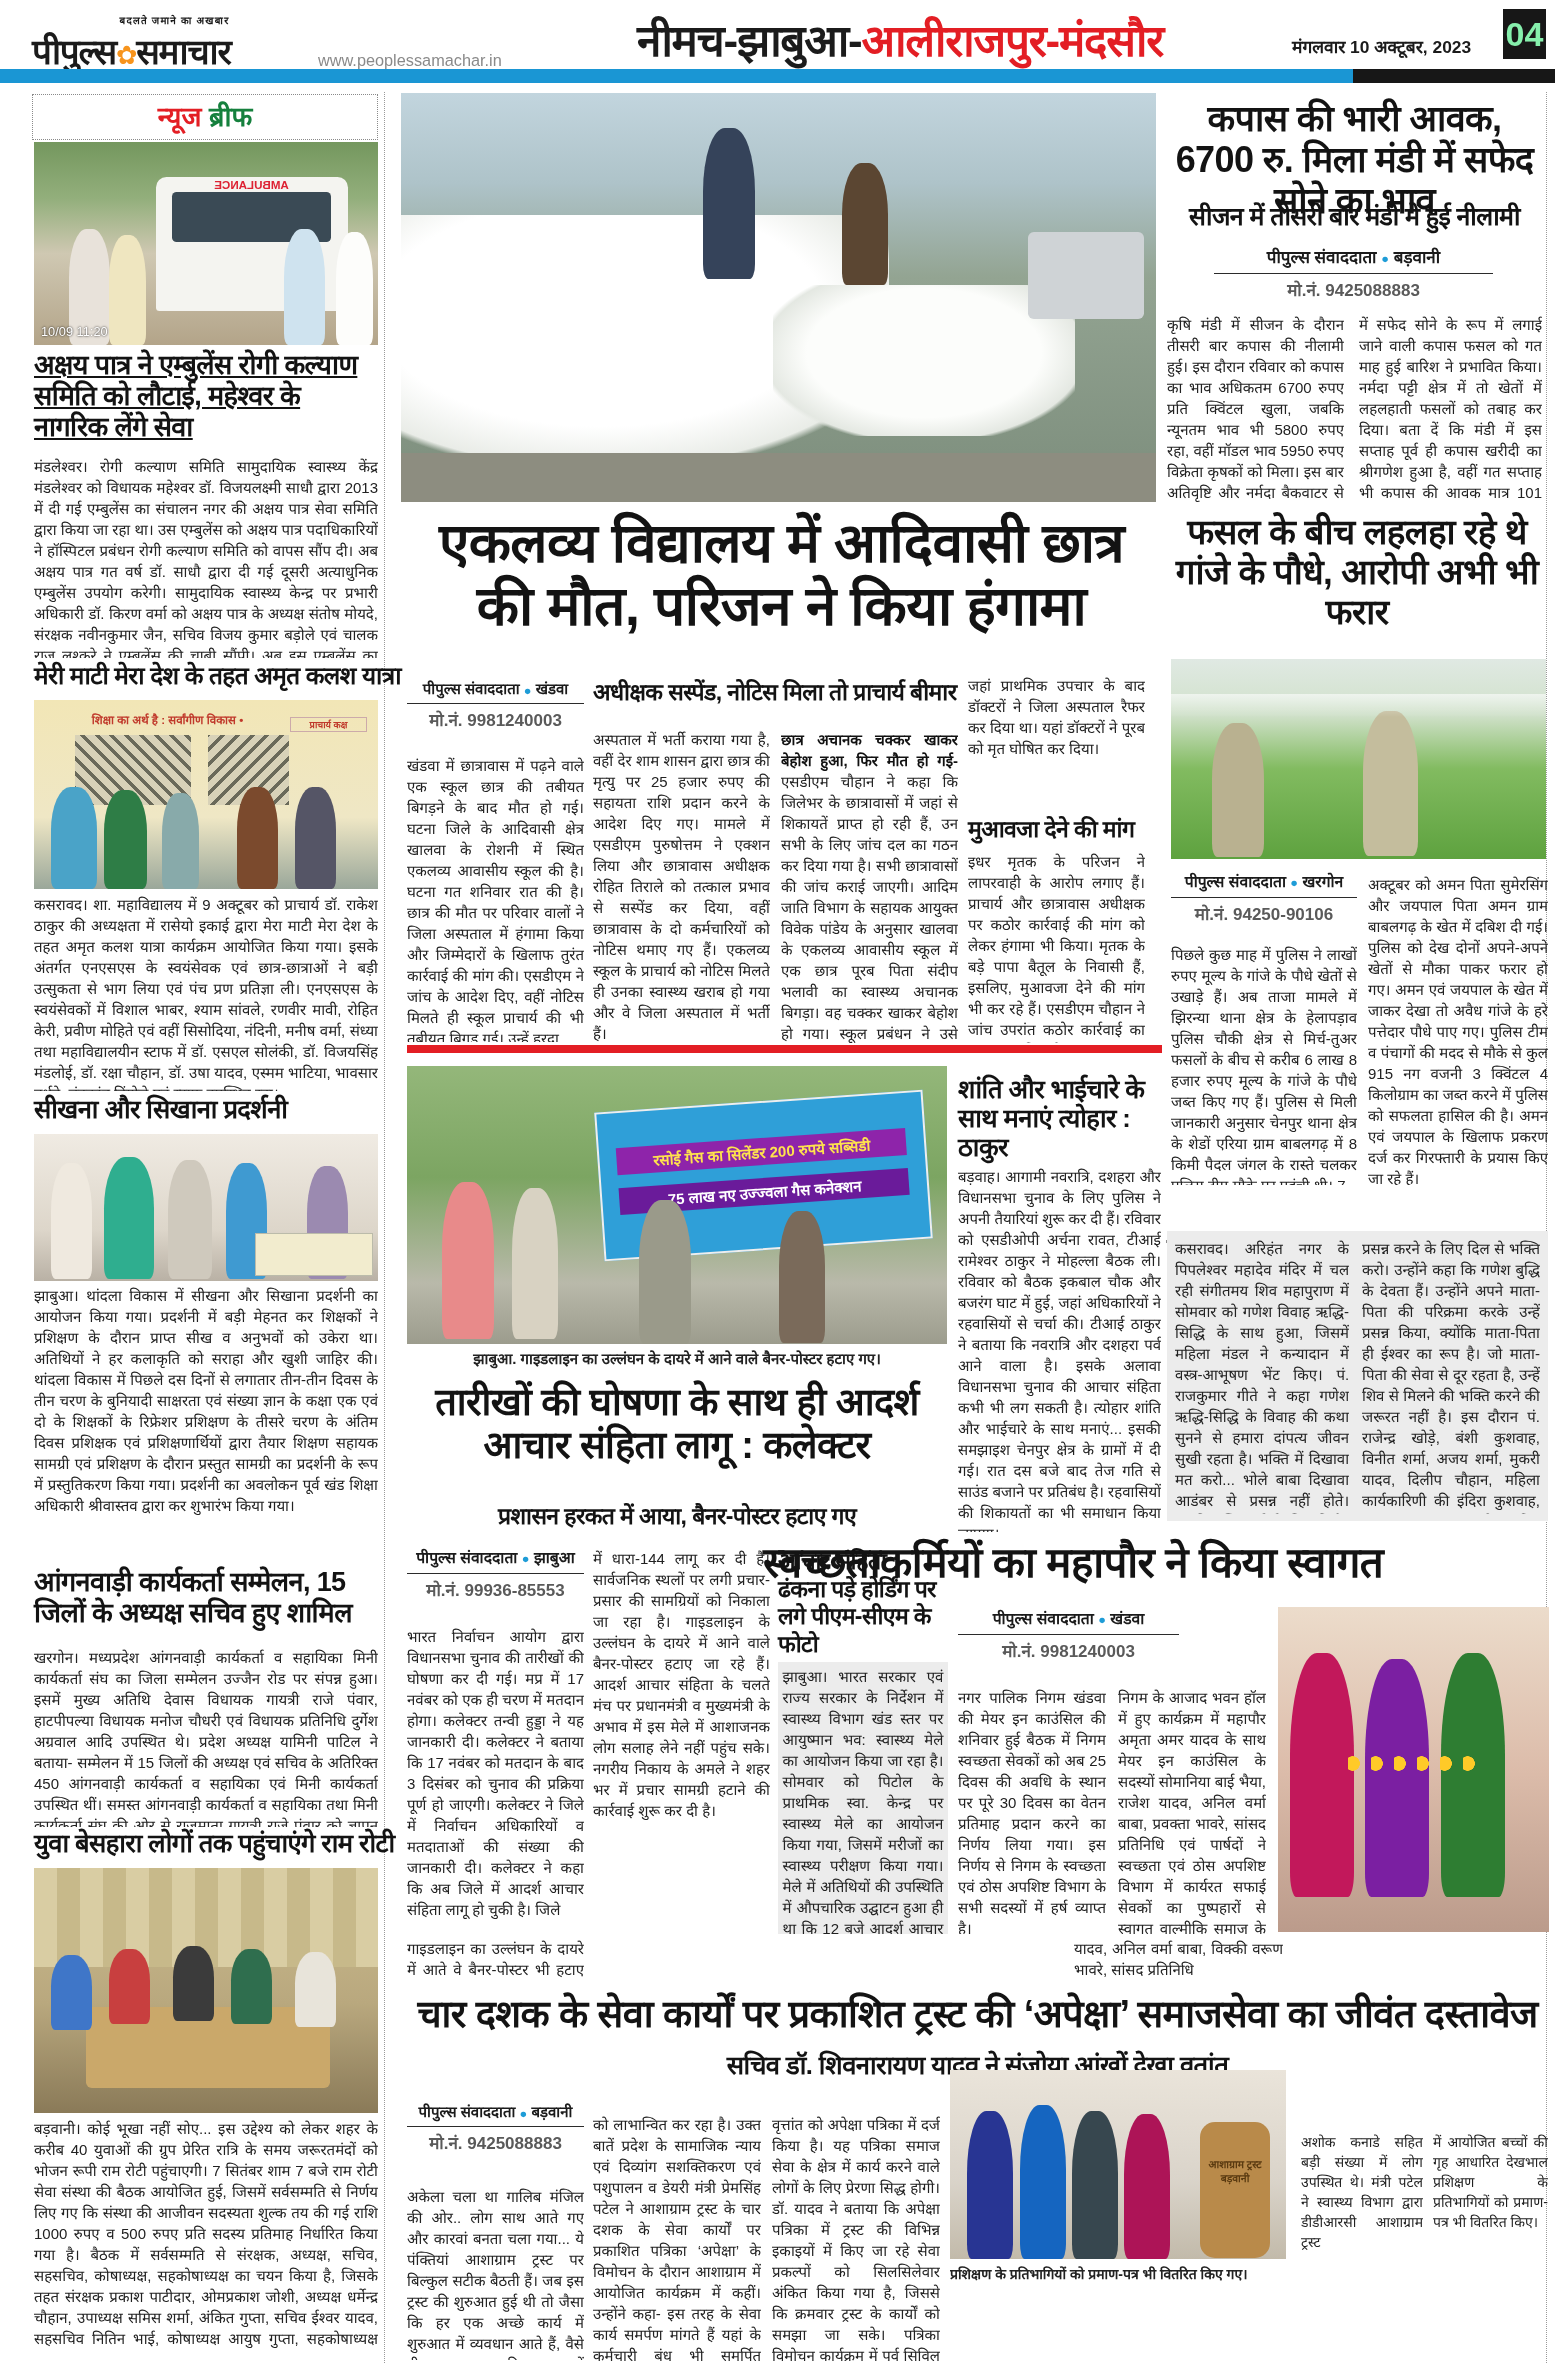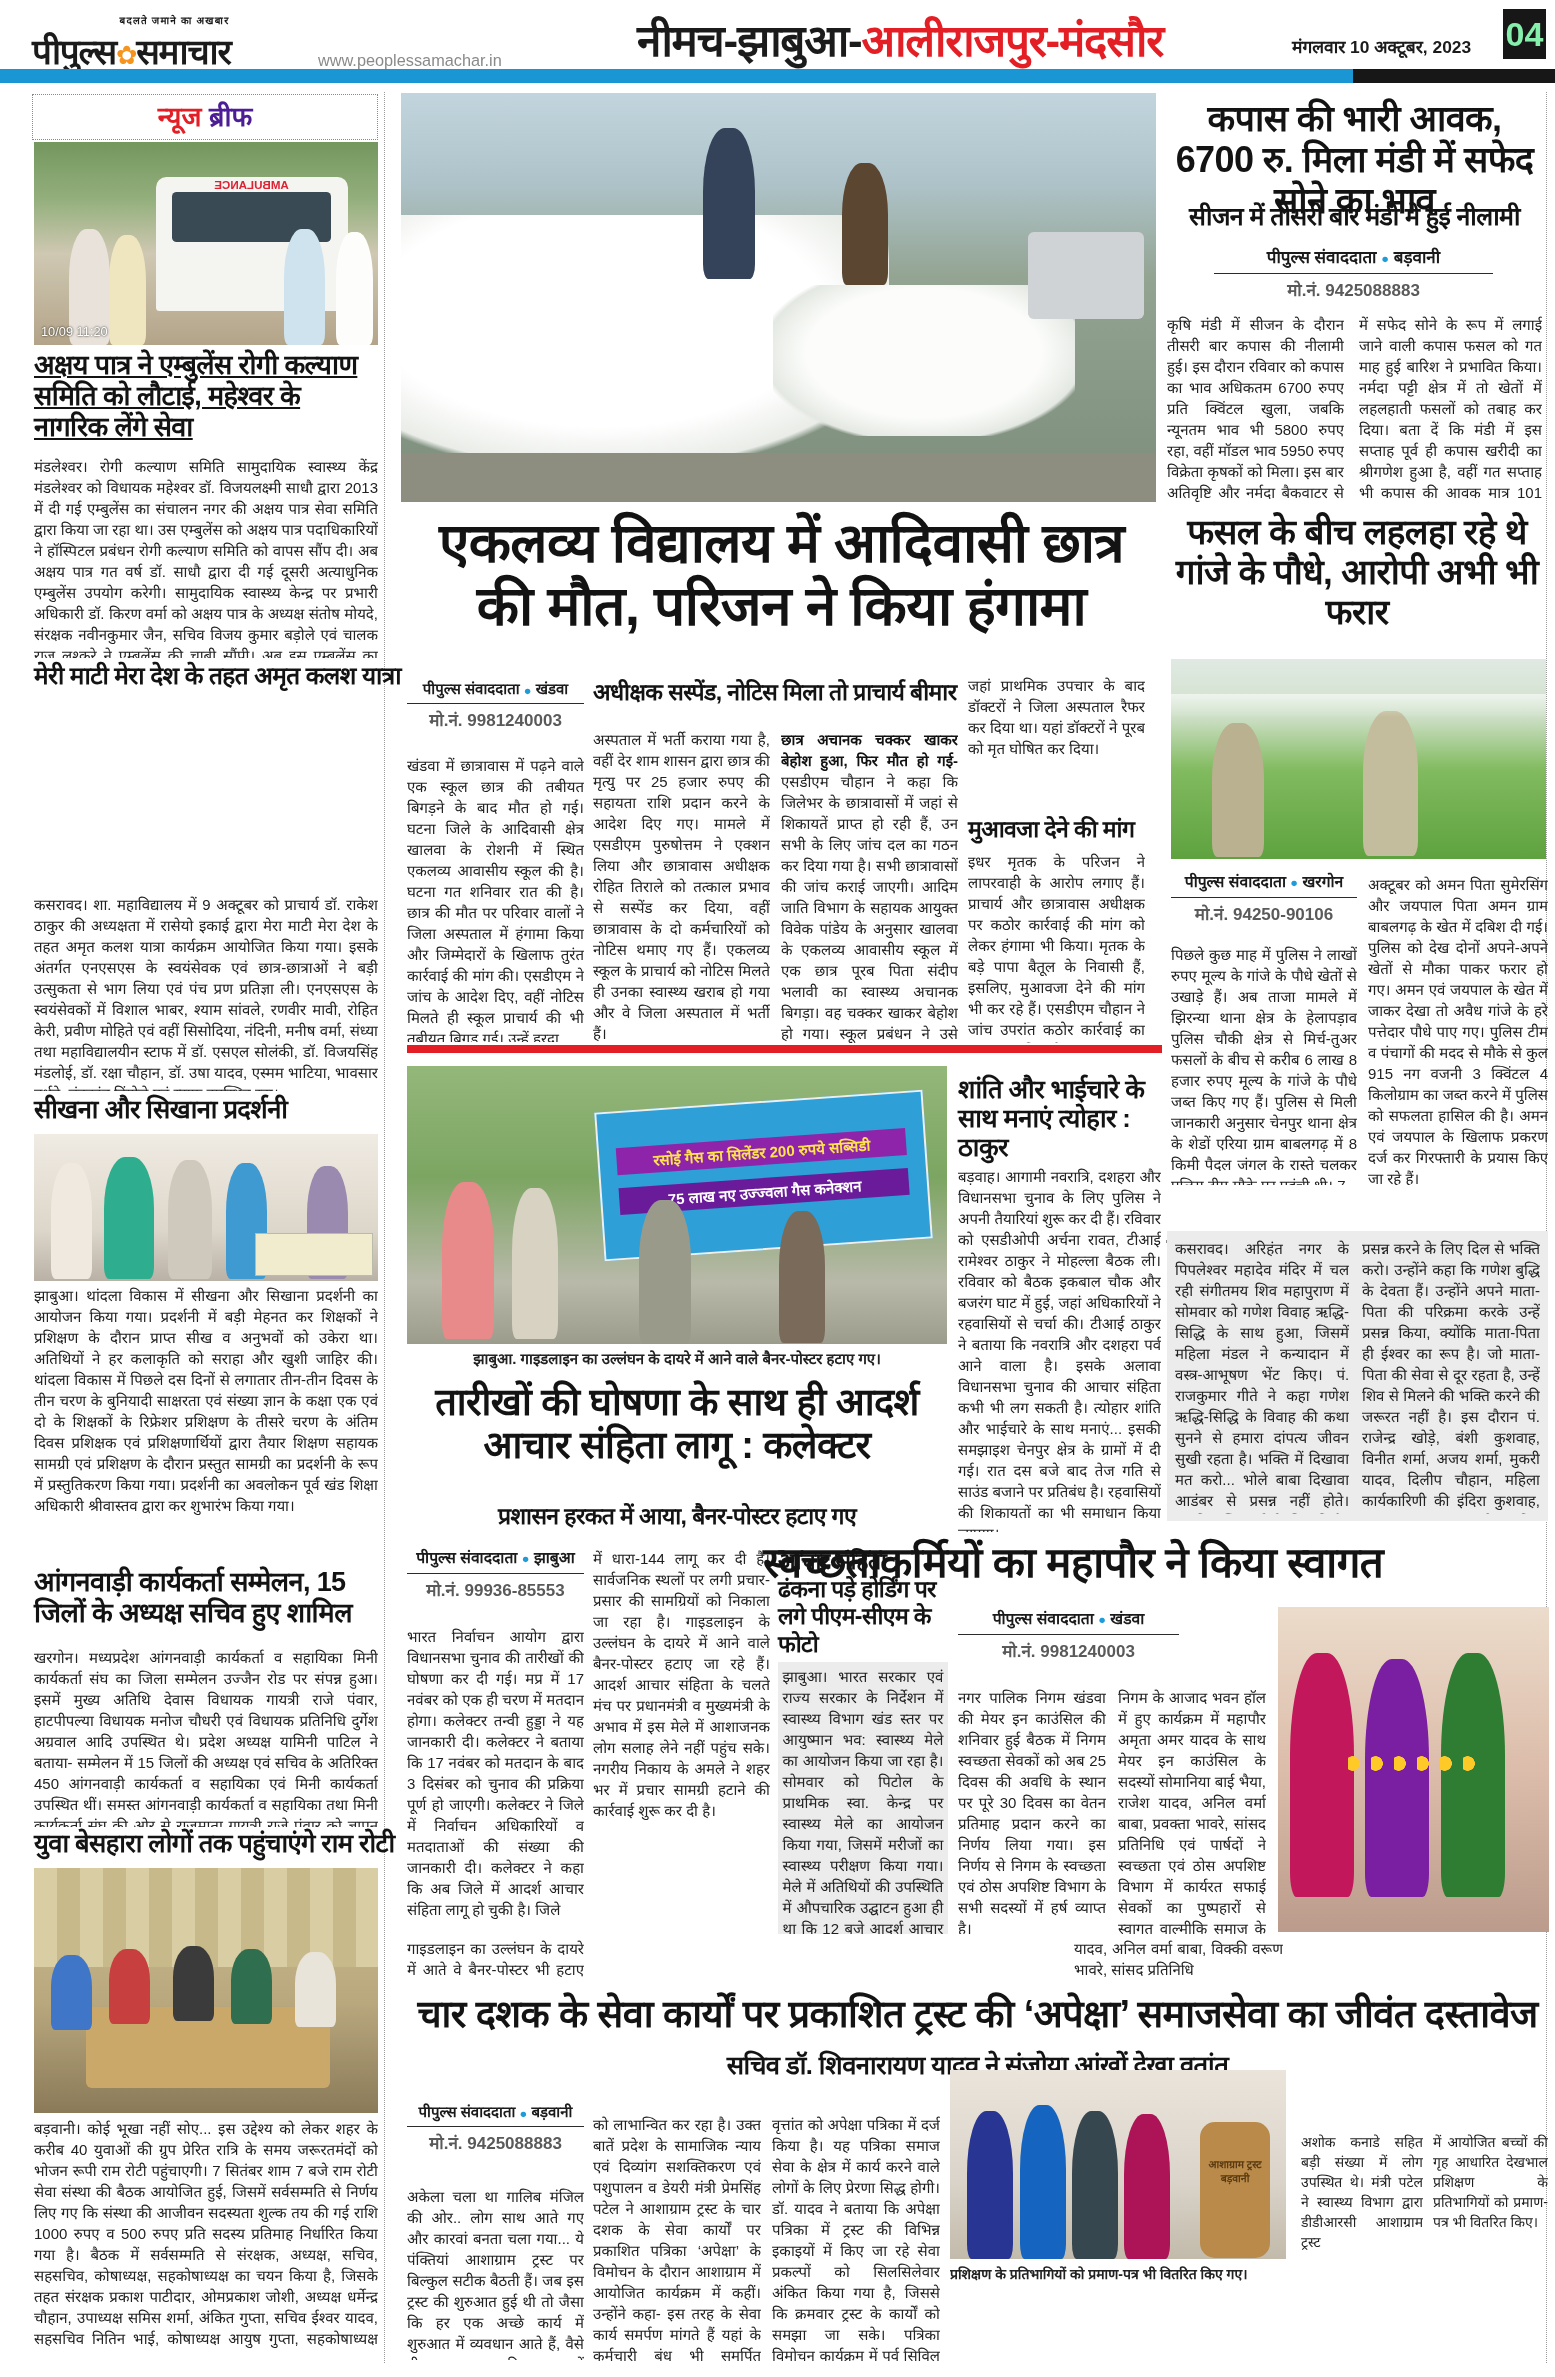--- a/index.html
+++ b/index.html
@@ -52,41 +52,52 @@
 
   <div class="abs" style="left:0;top:69px;width:1555px;height:14px;background:#1a96d4;"></div>
   <div class="abs" style="left:1353px;top:69px;width:202px;height:14px;background:#171717;"></div>
 
   <div class="dotv" style="left:384px;top:92px;height:2271px;"></div>
   <div class="dotv" style="left:1546px;top:92px;height:2271px;"></div>
 
   <div class="abs center" style="left:32px;top:94px;width:344px;height:44px;border:1.7px dotted #8a8a8a;">
     <div style="font-size:27px;font-weight:800;line-height:44px;">
       <span style="color:#e31e24;">न्यूज</span>
-      <span style="color:#4c1d95;">ब्रीफ</span>
+      <span style="color:#15803d;">ब्रीफ</span>
     </div>
   </div>
 
   <div class="photo ph-amb" style="left:34px;top:142px;width:344px;height:203px;">
     <div class="abs" style="left:122px;top:35px;width:192px;height:134px;background:#f4f4f0;border-radius:10.5px 10.5px 3.5px 3.5px;">
       <div class="abs" style="left:16.3px;top:15px;width:159px;height:50px;background:#3a4a55;border-radius:4.6px;"></div>
       <div class="abs center" style="left:16.3px;top:1.2px;width:159px;font-size:11.6px;font-weight:700;color:#d23;transform:scaleX(-1);">AMBULANCE</div>
     </div>
     <div class="fig" style="left:35px;top:87px;width:41px;height:116px;background:#e8e2da;"></div>
     <div class="fig" style="left:75px;top:93px;width:37px;height:110px;background:#efe6c0;"></div>
     <div class="fig" style="left:250px;top:87px;width:41px;height:116px;background:#cfe3ef;"></div>
     <div class="fig" style="left:302px;top:90px;width:37px;height:113px;background:#fdfdfb;"></div>
     <div class="abs" style="left:7px;bottom:5.8px;font-size:12.8px;color:#fff;text-shadow:0 0 2.3px #000;">10/09 11:20</div>
   </div>
 
   <div class="abs hl" style="left:34px;top:350px;width:344px;height:100px;font-size:27px;text-decoration:underline;">अक्षय पात्र ने एम्बुलेंस रोगी कल्याण समिति को लौटाई, महेश्वर के नागरिक लेंगे सेवा</div>
   <div class="abs body-txt" style="left:34px;top:456px;width:344px;height:202px;">मंडलेश्वर। रोगी कल्याण समिति सामुदायिक स्वास्थ्य केंद्र मंडलेश्वर को विधायक महेश्वर डॉ. विजयलक्ष्मी साधौ द्वारा 2013 में दी गई एम्बुलेंस का संचालन नगर की अक्षय पात्र सेवा समिति द्वारा किया जा रहा था। उस एम्बुलेंस को अक्षय पात्र पदाधिकारियों ने हॉस्पिटल प्रबंधन रोगी कल्याण समिति को वापस सौंप दी। अब अक्षय पात्र गत वर्ष डॉ. साधौ द्वारा दी गई दूसरी अत्याधुनिक एम्बुलेंस उपयोग करेगी। सामुदायिक स्वास्थ्य केन्द्र पर प्रभारी अधिकारी डॉ. किरण वर्मा को अक्षय पात्र के अध्यक्ष संतोष मोयदे, संरक्षक नवीनकुमार जैन, सचिव विजय कुमार बड़ोले एवं चालक राजू लश्करे ने एम्बुलेंस की चाबी सौंपी। अब इस एम्बुलेंस का उपयोग रोगी कल्याण समिति महेश्वर के माध्यम से महेश्वर की जनता के लिए किया जाएगा।</div>
 
   <div class="abs hl" style="left:34px;top:662px;width:344px;height:33px;font-size:24.4px;white-space:nowrap;">मेरी माटी मेरा देश के तहत अमृत कलश यात्रा</div>
 
+  <div class="photo ph-school" style="left:34px;top:700px;width:344px;height:189px;">
+    <div class="abs center" style="left:23px;top:11.6px;width:221px;font-size:11.6px;font-weight:700;color:#c0392b;">शिक्षा का अर्थ है : सर्वांगीण विकास •</div>
+    <div class="abs center" style="left:256px;top:17.4px;width:75px;font-size:9.3px;font-weight:700;color:#c0392b;border:1.2px solid #caa;">प्राचार्य कक्ष</div>
+    <div class="abs" style="left:41px;top:35px;width:116px;height:70px;background:repeating-linear-gradient(45deg,#6a6a5a 0 3.5px,#d8d2b8 3.5px 10.5px);"></div>
+    <div class="abs" style="left:174px;top:35px;width:81px;height:70px;background:repeating-linear-gradient(-45deg,#6a6a5a 0 3.5px,#d8d2b8 3.5px 10.5px);"></div>
+    <div class="fig" style="left:17.4px;top:87px;width:46px;height:102px;background:#4aa3c8;"></div>
+    <div class="fig" style="left:70px;top:90px;width:43px;height:99px;background:#2e7d46;"></div>
+    <div class="fig" style="left:128px;top:93px;width:37px;height:96px;background:#8aa;"></div>
+    <div class="fig" style="left:203px;top:87px;width:41px;height:102px;background:#7b4a2d;"></div>
+    <div class="fig" style="left:261px;top:87px;width:41px;height:102px;background:#556;"></div>
+  </div>
   <div class="abs body-txt" style="left:34px;top:894px;width:344px;height:197px;">कसरावद। शा. महाविद्यालय में 9 अक्टूबर को प्राचार्य डॉ. राकेश ठाकुर की अध्यक्षता में रासेयो इकाई द्वारा मेरा माटी मेरा देश के तहत अमृत कलश यात्रा कार्यक्रम आयोजित किया गया। इसके अंतर्गत एनएसएस के स्वयंसेवक एवं छात्र-छात्राओं ने बड़ी उत्सुकता से भाग लिया एवं पंच प्रण प्रतिज्ञा ली। एनएसएस के स्वयंसेवकों में विशाल भाबर, श्याम सांवले, रणवीर मावी, रोहित केरी, प्रवीण मोहिते एवं वहीं सिसोदिया, नंदिनी, मनीष वर्मा, संध्या तथा महाविद्यालयीन स्टाफ में डॉ. एसएल सोलंकी, डॉ. विजयसिंह मंडलोई, डॉ. रक्षा चौहान, डॉ. उषा यादव, एस्मम भाटिया, भावसार बर्थडे, चंद्रकांत हिंगोले एवं स्टाफ उपस्थित रहा।</div>
 
   <div class="abs hl" style="left:34px;top:1095px;width:344px;height:34px;font-size:25.6px;white-space:nowrap;">सीखना और सिखाना प्रदर्शनी</div>
 
   <div class="photo ph-expo" style="left:34px;top:1134px;width:344px;height:147px;">
     <div class="fig" style="left:17.4px;top:29px;width:41px;height:116px;background:#efe9df;"></div>
     <div class="fig" style="left:70px;top:23px;width:50px;height:122px;background:#2fae8f;"></div>
     <div class="fig" style="left:134px;top:26px;width:44px;height:119px;background:#cfc9bd;"></div>
     <div class="fig" style="left:192px;top:29px;width:41px;height:116px;background:#3f9ad1;"></div>
     <div class="fig" style="left:273px;top:32px;width:41px;height:113px;background:#9b8ab0;"></div>

